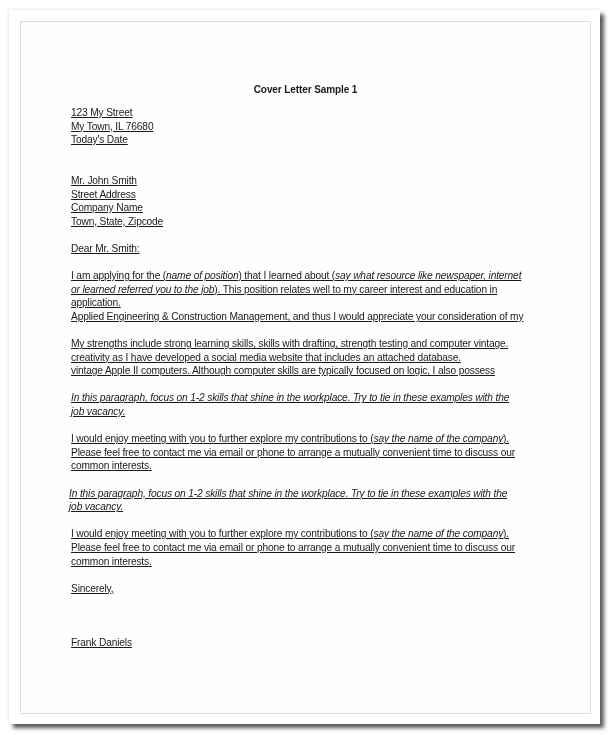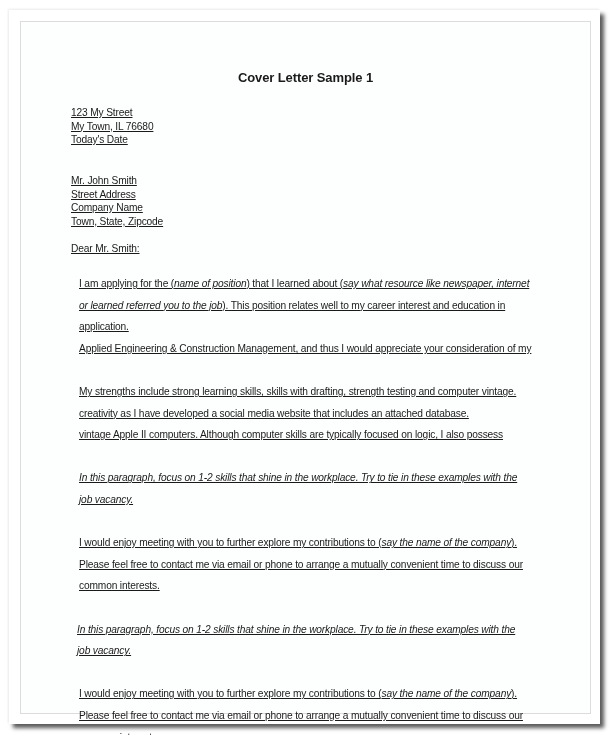--- a/index.html
+++ b/index.html
@@ -28,42 +28,42 @@
     position: absolute;
     left: 11px;
     top: 11px;
     width: 569px;
     height: 691px;
     border: 1px solid #dcdcdc;
     background: #fdfefe;
   }
   .doc-title {
     position: absolute;
-    top: 48px;
+    top: 62px;
     left: 0;
     width: 100%;
     text-align: center;
     font-weight: bold;
-    font-size: 13px;
+    font-size: 10px;
     letter-spacing: -0.1px;
   }
   .body-text {
     position: absolute;
     left: 50px;
     top: 84px;
     width: 490px;
     font-size: 10.2px;
     line-height: 13.6px;
     letter-spacing: -0.15px;
     text-decoration: underline;
   }
   .line { display: block; white-space: nowrap; }
   .gap { height: 13.6px; }
   .para { display: block; }
-  .para p { margin: 8px; white-space: nowrap; }
+  .para p { margin: 0; white-space: nowrap; }
   .it { font-style: italic; }
   .indent2 { margin-left: -2px; }
 </style>
 </head>
 <body>
 
 <div class="card">
   <div class="page">
 
     <div class="doc-title">Cover Letter Sample 1</div>

